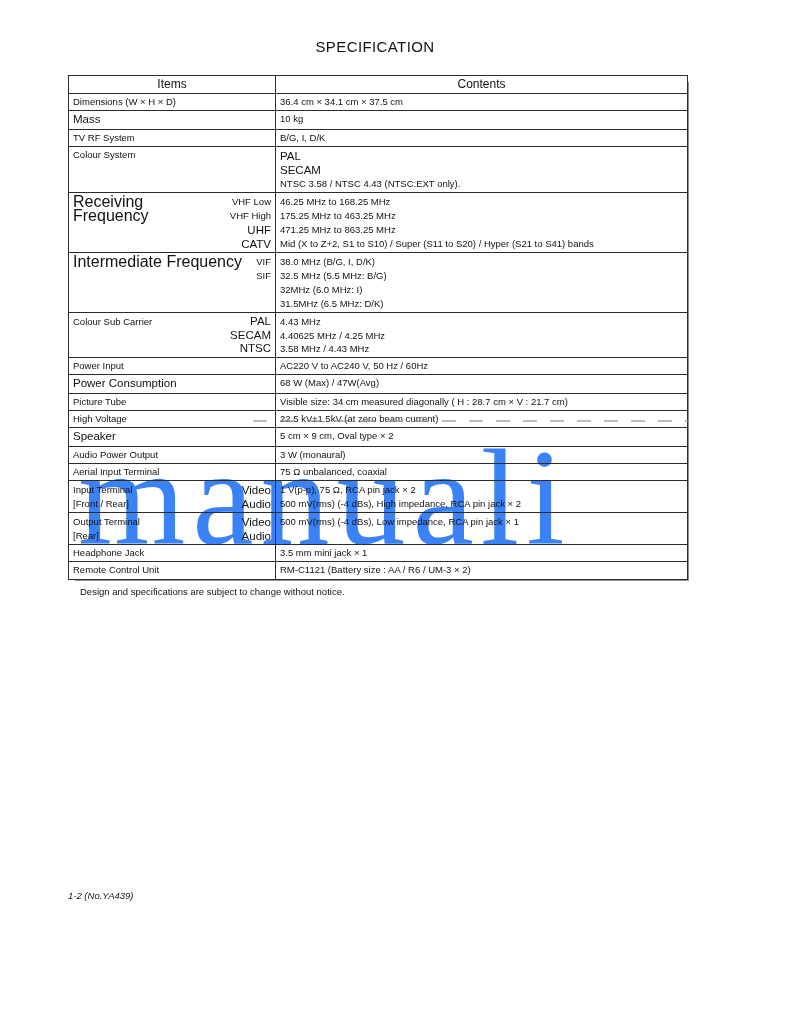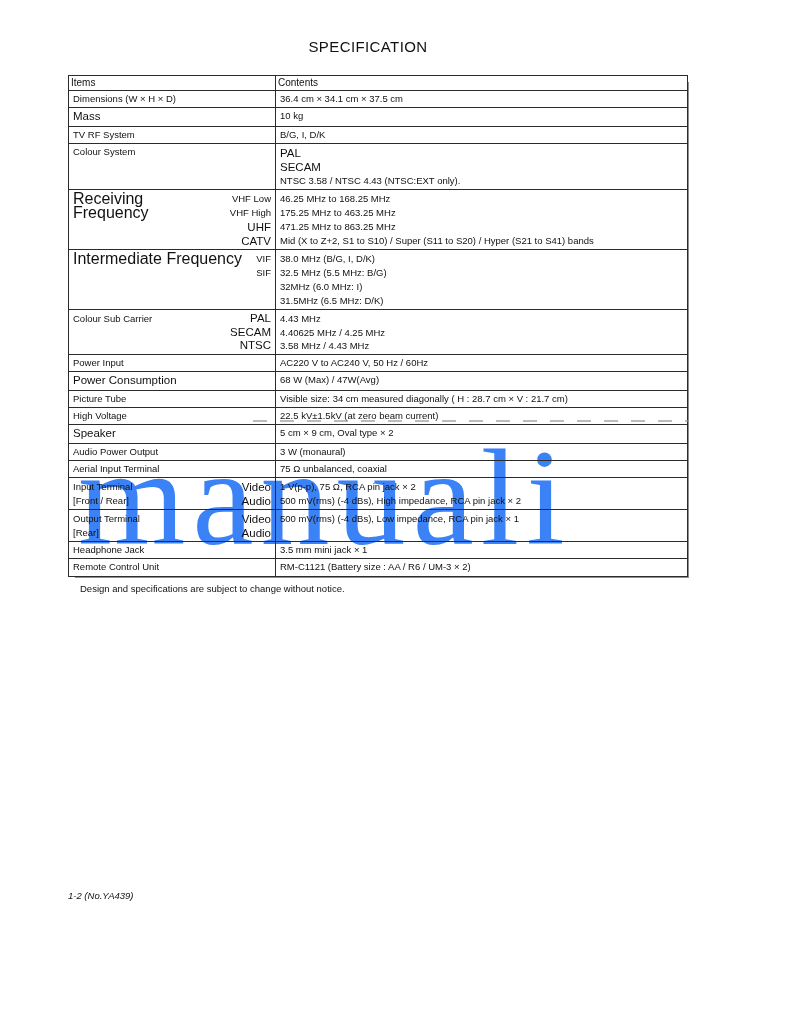--- a/index.html
+++ b/index.html
@@ -2,35 +2,35 @@
 <html><head>
 <meta charset="utf-8">
 <style>
   * { margin:0; padding:0; box-sizing:border-box; }
   html,body { background:#fff; }
   body {
     width:800px; height:1036px; position:relative; overflow:hidden;
     font-family:"Liberation Sans","DejaVu Sans",sans-serif; color:#111;
   }
   .page-title {
-    position:absolute; left:58px; top:38px; width:620px;
+    position:absolute; left:65px; top:38px; width:620px;
     text-align:center; font-size:15px; font-weight:500; letter-spacing:0.4px;
   }
   .watermark {
     position:absolute; left:78px; top:418px; z-index:0;
     font-family:"Liberation Serif","DejaVu Serif",serif;
     font-size:138px; color:#3b82f6; letter-spacing:7px; white-space:nowrap;
   }
   .table-wrap { position:absolute; left:68px; top:75px; width:620px; z-index:1; }
   .spec-table {
     border:1px solid #2b2b2b;
     box-shadow:4px 4px 0 -3px #8f8f8f;
   }
   .thead { display:flex; border-bottom:1px solid #2b2b2b; }
-  .th { font-size:10px; text-align:left; padding:1px 2px 2px; }
+  .th { font-size:12px; text-align:center; padding:1px 2px 2px; }
   .th.items { width:207px; border-right:1px solid #2b2b2b; }
   .th.contents { flex:1; }
   .row { display:flex; border-bottom:1px solid #2b2b2b; min-height:17px; }
   .row:last-child { border-bottom:none; }
   .row.tall { min-height:19px; }
   .cell { padding:2px 3px 1px 4px; }
   .cell.item { width:207px; border-right:1px solid #2b2b2b; display:flex; }
   .cell.content { flex:1; }
   .item-name { flex:1; }
   .subcol { text-align:right; padding-right:1px; }

